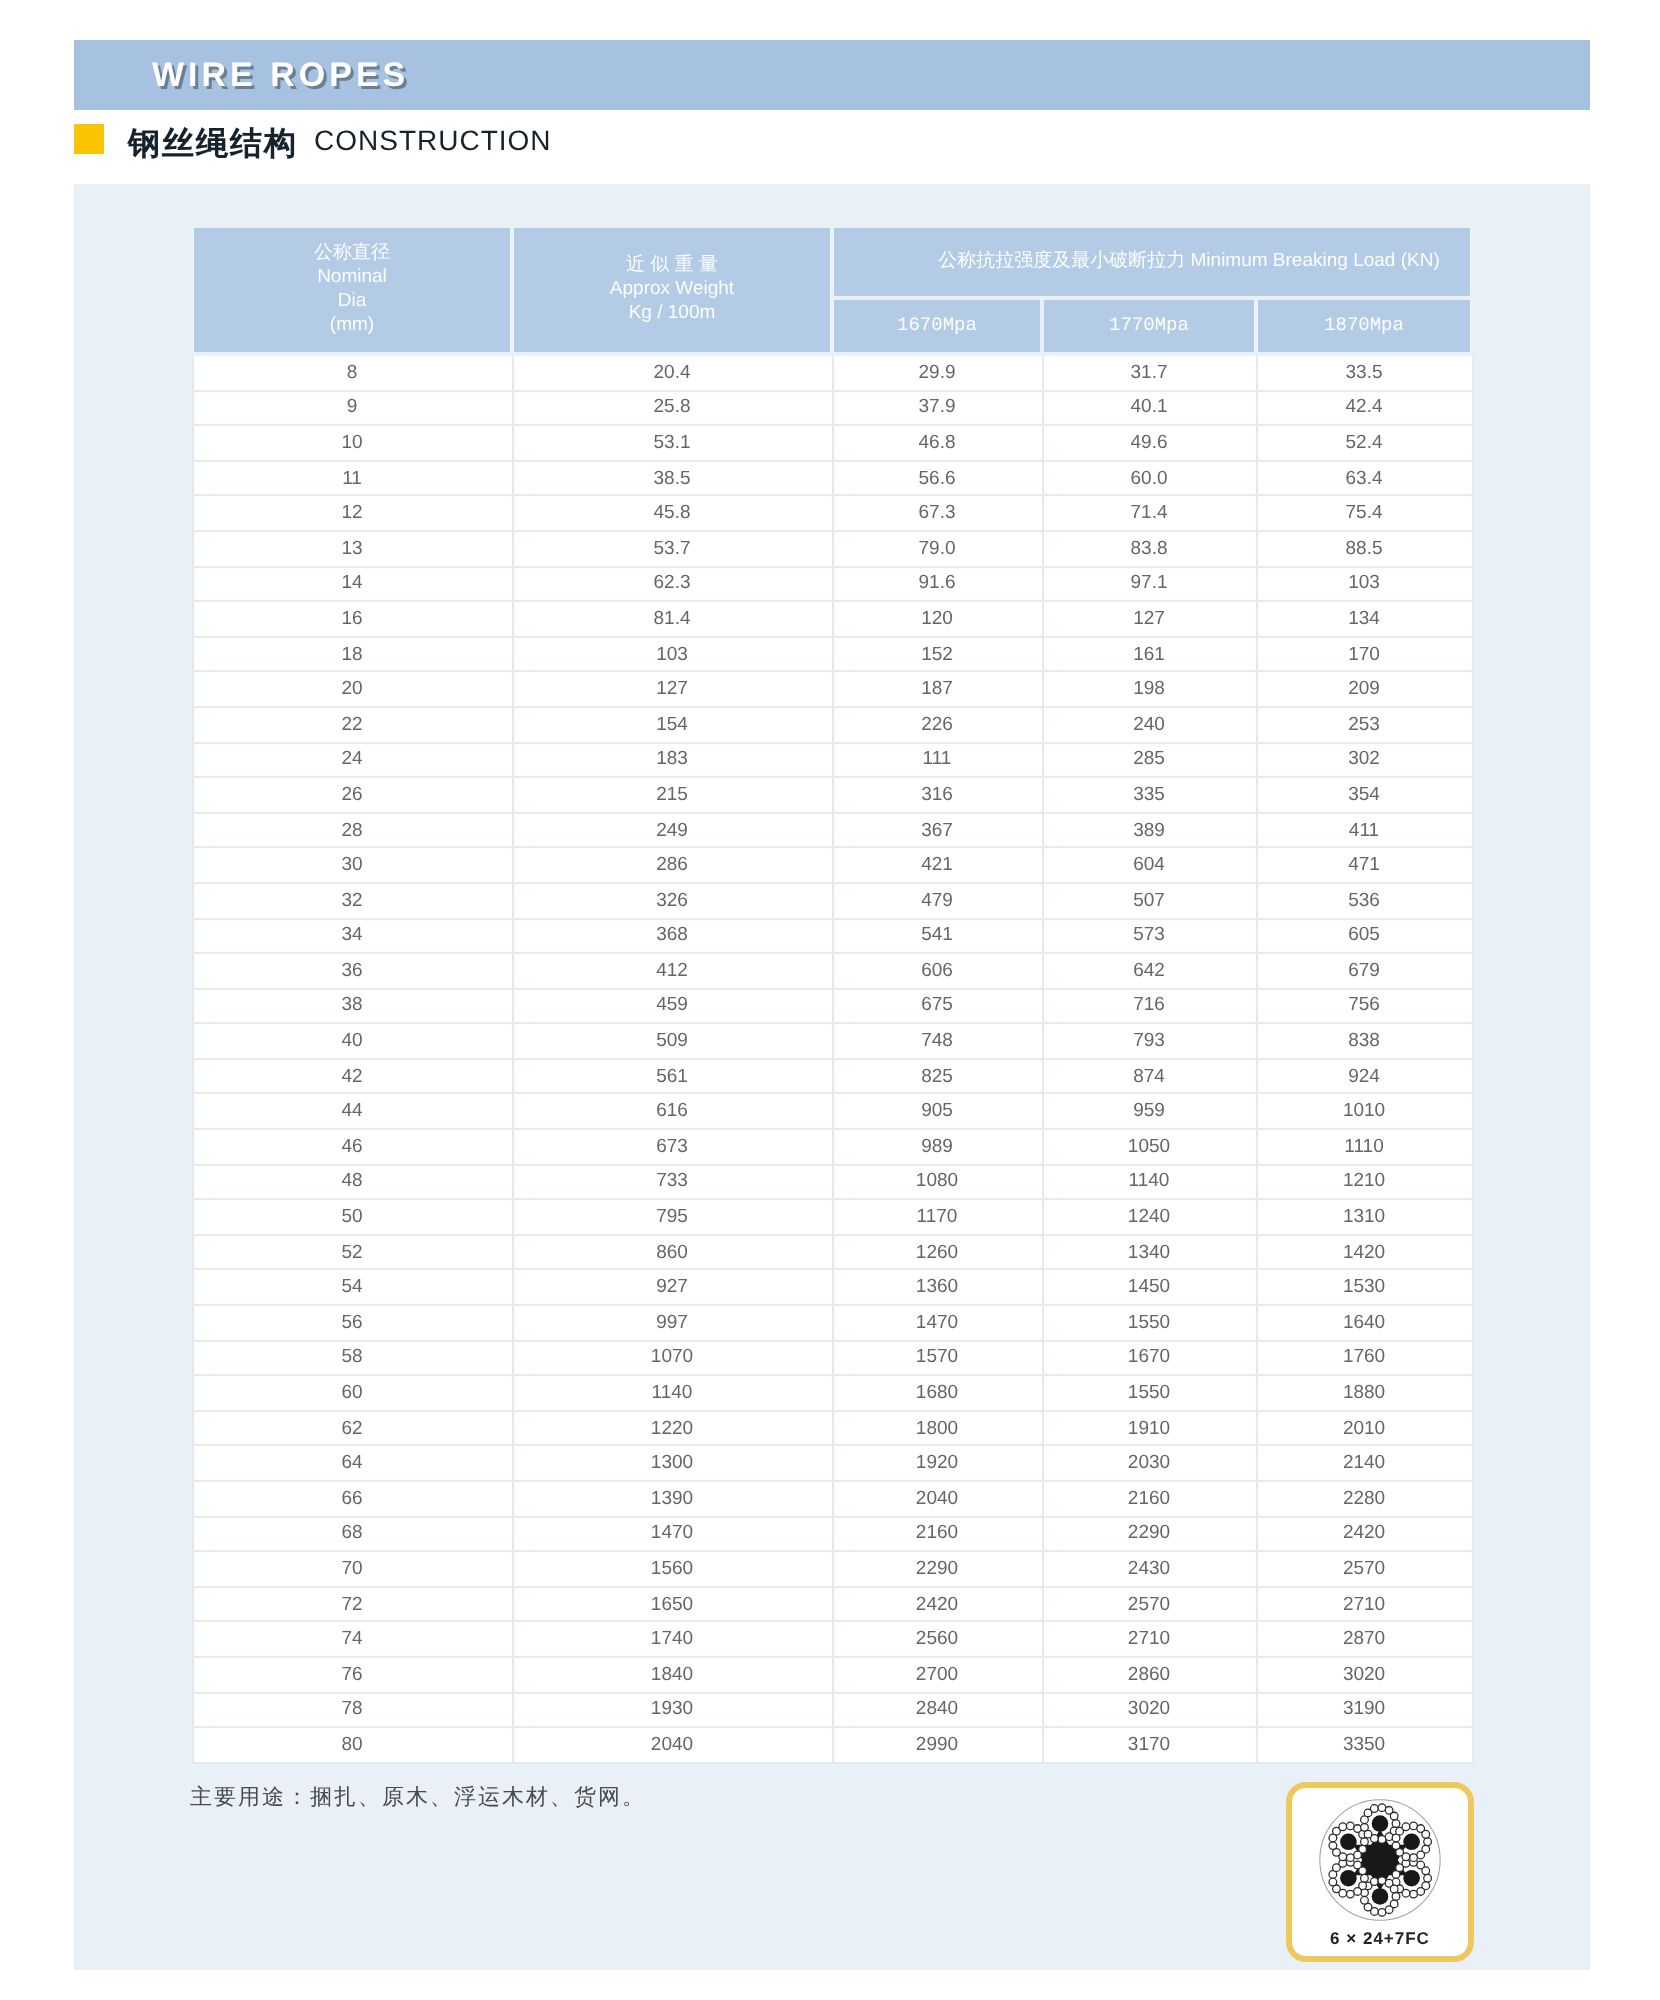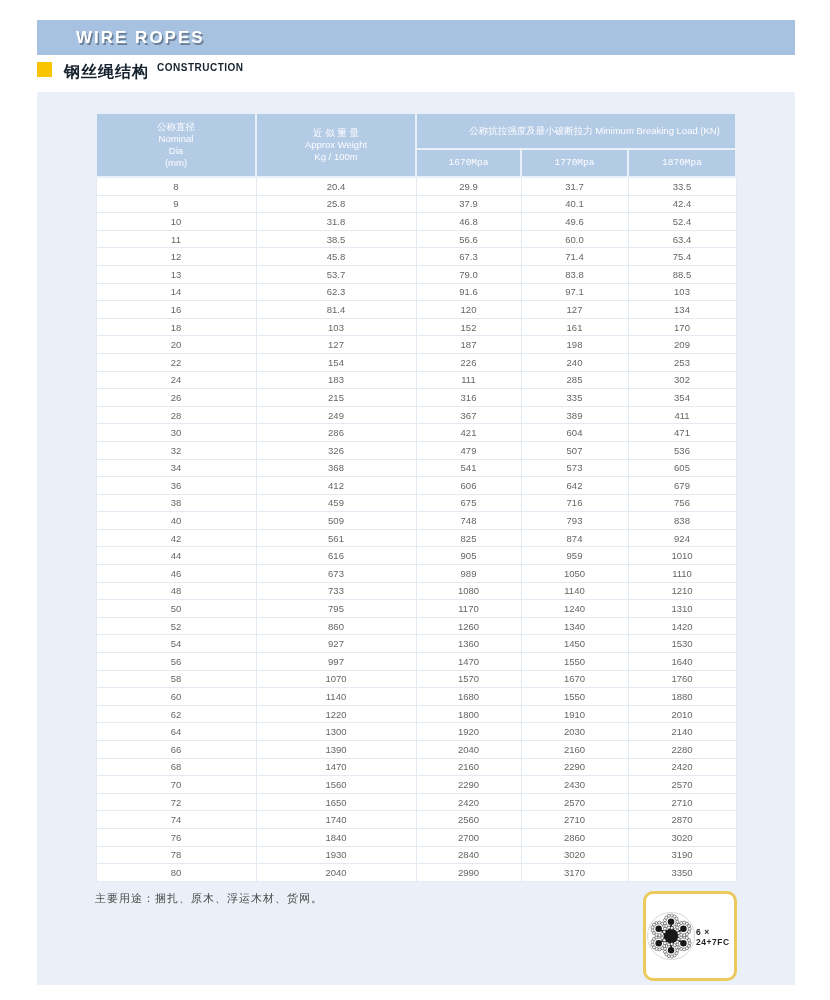--- a/index.html
+++ b/index.html
@@ -11,21 +11,21 @@
           background:#a6c2e0;display:flex;align-items:center;padding-left:25px;box-sizing:border-box;}
   .banner .zh{font-size:24px;font-weight:bold;color:#fff;letter-spacing:3px;
               text-shadow:2px 2px 0 #6b7f95, -1px -1px 0 #8fa6bf;}
   .banner .en{font-size:17px;font-weight:bold;color:#fff;margin-left:14px;letter-spacing:2px;
               text-shadow:1.5px 1.5px 0 #6b7f95;}
 
   
   .section{position:absolute;left:37px;top:62px;height:20px;display:flex;align-items:flex-start;}
   .section .sq{width:15px;height:15px;background:#f9c401;margin-right:12px;}
   .section .zh{font-size:16px;font-weight:bold;color:#16222e;letter-spacing:1px;}
-  .section .en{font-size:10px;font-weight:bold;color:#16222e;margin-left:8px;letter-spacing:.5px;}
+  .section .en{font-size:14px;font-weight:normal;color:#16222e;margin-left:8px;letter-spacing:.5px;}
 
   
   .panel{position:absolute;left:37px;top:92px;width:758px;height:893px;background:#e9f0f8;}
 
   
   table.spec{position:absolute;left:58px;top:20px;width:640px;border-collapse:collapse;
              table-layout:fixed;}
   table.spec col.c1{width:160px}
   table.spec col.c2{width:160px}
   table.spec col.c3{width:105px}
@@ -38,21 +38,21 @@
   table.spec td{background:#fff;border:1px solid #e4eaf1;color:#666;font-size:9.5px;
                 text-align:center;height:16.6px;padding:0;}
   .hline{display:block;}
 
   
   .usage{position:absolute;left:58px;top:799px;font-size:11px;color:#4a4a4a;letter-spacing:1px;}
 
   
   .rope-card{position:absolute;left:606px;top:799px;width:94px;height:90px;background:#fff;
              border:3px solid #edc95d;border-radius:10px;box-sizing:border-box;
-             display:flex;align-items:center;justify-content:center;}
+             display:flex;flex-direction:column;align-items:center;justify-content:center;}
   .rope-card svg{width:66px;height:64px;display:block;}
   .rope-label{font-size:8.5px;font-weight:bold;color:#222;margin-top:2px;letter-spacing:.5px;}
 </style>
 </head>
 <body>
 
 <div class="page">
 
   <div class="banner">
     <span class="en">WIRE ROPES</span>
@@ -105,21 +105,21 @@
           </tr>
           <tr>
             <td>9</td>
             <td>25.8</td>
             <td>37.9</td>
             <td>40.1</td>
             <td>42.4</td>
           </tr>
           <tr>
             <td>10</td>
-            <td>31.8</td>
+            <td>53.1</td>
             <td>46.8</td>
             <td>49.6</td>
             <td>52.4</td>
           </tr>
           <tr>
             <td>11</td>
             <td>38.5</td>
             <td>56.6</td>
             <td>60.0</td>
             <td>63.4</td>

